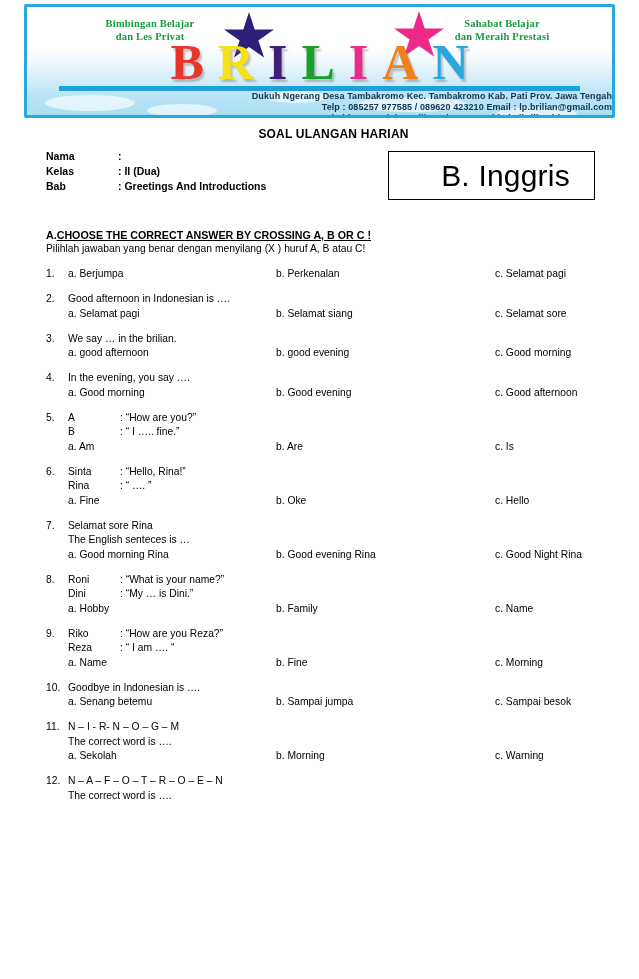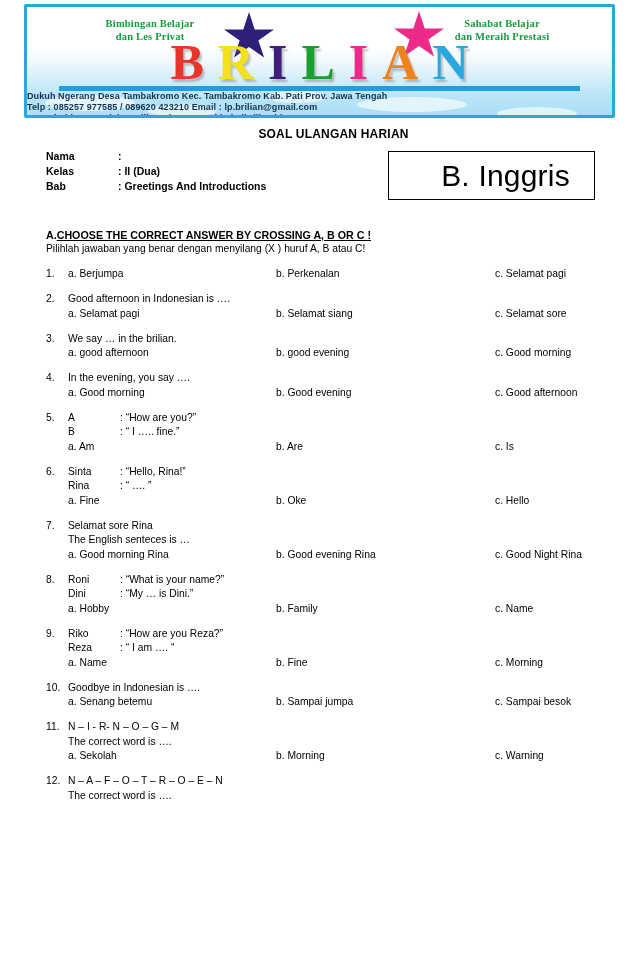--- a/index.html
+++ b/index.html
@@ -95,21 +95,21 @@
     left: 32px; right: 32px;
     top: 79px;
     height: 5px;
     background: #1e9fe0;
   }
 
   .banner-contact {
     position: absolute;
     left: 0; right: 0;
     top: 84px;
-    text-align: left;
+    text-align: right;
     font-family: "Liberation Sans", sans-serif;
     font-weight: bold;
     font-size: 9px;
     line-height: 11.2px;
     color: #12324f;
     letter-spacing: 0.1px;
   }
 
   
   .sheet {

